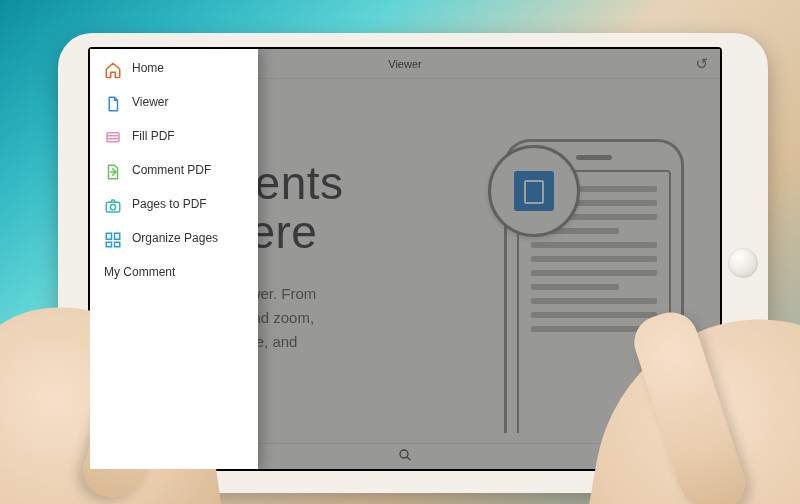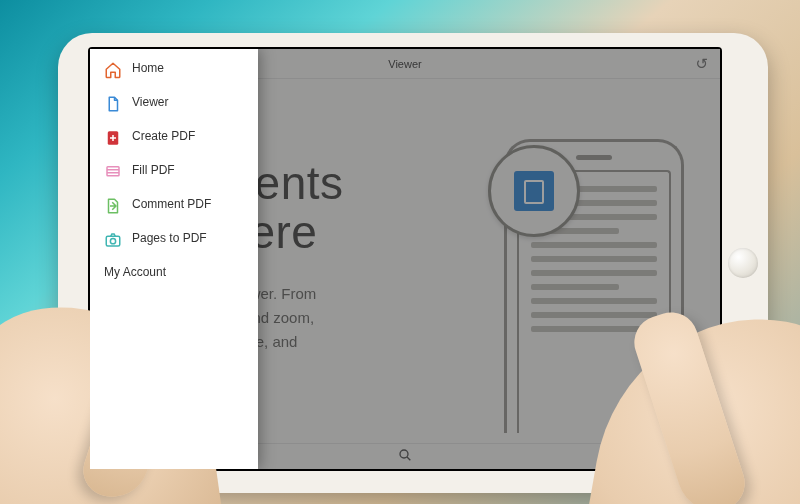--- a/index.html
+++ b/index.html
@@ -326,29 +326,20 @@
           <span class="icon">
             <svg viewBox="0 0 24 24" fill="none" stroke="#3a8ad6" stroke-width="2" stroke-linejoin="round">
                 <path d="M7 3h7l4 4v14H7z"></path>
                 <path d="M14 3v4h4"></path>
               </svg>
           </span>
           <span>Viewer</span>
         </div>
 
 
-        <div class="item">
-          <span class="icon">
-            <svg viewBox="0 0 24 24" fill="#d0343a">
-                <rect x="5" y="3" width="14" height="18" rx="2"></rect>
-                <path d="M12 8v8M8 12h8" stroke="#fff" stroke-width="2"></path>
-              </svg>
-          </span>
-          <span>Create PDF</span>
-        </div>
 
         <div class="item">
           <span class="icon">
             <svg viewBox="0 0 24 24" fill="none" stroke="#e78fbb" stroke-width="2">
                 <rect x="4" y="5" width="16" height="12" rx="1"></rect>
                 <path d="M4 9h16M4 13h16"></path>
               </svg>
           </span>
           <span>Fill PDF</span>
         </div>
@@ -367,24 +358,35 @@
           <span class="icon">
             <svg viewBox="0 0 24 24" fill="none" stroke="#3fb5b2" stroke-width="2">
                 <rect x="3" y="7" width="18" height="13" rx="2"></rect>
                 <circle cx="12" cy="13.5" r="3.5"></circle>
                 <path d="M9 7l1.5-3h3L15 7"></path>
               </svg>
           </span>
           <span>Pages to PDF</span>
         </div>
 
+        <div class="item">
+          <span class="icon">
+            <svg viewBox="0 0 24 24" fill="none" stroke="#2a9dd6" stroke-width="2">
+                <rect x="3" y="3" width="7" height="8"></rect>
+                <rect x="14" y="3" width="7" height="8"></rect>
+                <rect x="3" y="15" width="7" height="6"></rect>
+                <rect x="14" y="15" width="7" height="6"></rect>
+              </svg>
+          </span>
+          <span>Organize Pages</span>
+        </div>
 
 
         <div class="item noicon">
-          <span>My Account</span>
+          <span>My Comment</span>
         </div>
       </div>
 
     </div>
   </div>
 </div>
 
 <div class="hand left">
   <div class="thumb"></div>
 </div>

